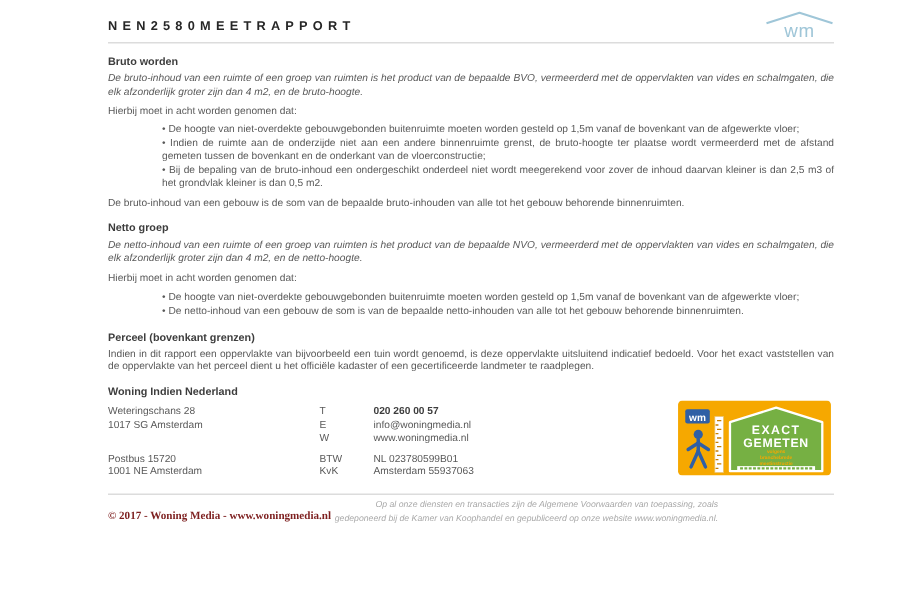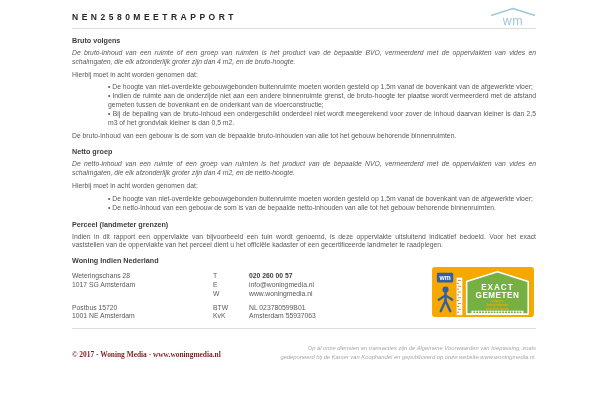--- a/index.html
+++ b/index.html
@@ -5,21 +5,21 @@
   * { box-sizing: border-box; }
   html, body { margin: 0; padding: 0; background: #ffffff; }
   body {
     width: 600px; height: 400px;
     font-family: "Liberation Sans", sans-serif;
     color: #595959;
   }
   .page {
     position: relative;
     width: 600px; height: 400px;
-    padding: 6px 64px 6px 72px;
+    padding: 6px 44px 6px 72px;
     overflow: hidden;
     background: #ffffff;
   }
   .doc-header {
     display: flex; justify-content: space-between; align-items: flex-start;
     height: 19px;
   }
   .doc-title {
     font-size: 8.5px; font-weight: bold; letter-spacing: 3.5px;
     color: #262626; margin: 6px 0 0 0;
@@ -41,35 +41,35 @@
     list-style: none; margin: 0 0 4px 36px; padding: 0;
   }
   ul.bullet-list li {
     font-size: 6.8px; line-height: 1.3; text-align: justify;
   }
   ul.bullet-list li::before { content: "\2022  "; }
   .footer-company {
     font-size: 7.2px; font-weight: bold; color: #3d3d3d;
     margin: 6px 0 4px 0;
   }
-  .footer-cols { display: flex; align-items: flex-end; }
+  .footer-cols { display: flex; align-items: center; }
   .contact-grid {
     display: grid;
     grid-template-columns: 141px 36px auto;
     font-size: 6.8px; line-height: 1.3;
     flex: 1 1 auto;
   }
   .contact-row { display: contents; }
   .contact-row.group-gap > span { margin-top: 5px; }
   .contact-grid .value-bold { font-weight: bold; color: #3d3d3d; }
   .badge-wrap { margin-left: auto; margin-top: -2px; }
   .bottom-rule { margin-top: 7px; }
   .bottom-row {
-    display: flex; justify-content: space-between; align-items: flex-start;
-    margin-top: 15px;
+    display: flex; justify-content: flex-start; align-items: flex-start;
+    margin-top: 3px;
   }
   .copyright {
     font-family: "Liberation Serif", serif;
     font-size: 7.4px; font-weight: bold; color: #7d1f1f;
     margin-top: 6px;
   }
   .legal-note {
     width: 258px; text-align: right;
     font-size: 5.8px; font-style: italic; color: #a8a8a8;
     line-height: 1.45;
@@ -85,21 +85,21 @@
     <div class="wm-logo">
       <svg width="46" height="19" viewBox="0 0 46 19" aria-hidden="true">
         <path d="M1,8.5 L23,1.5 L45,8.5" fill="none" stroke="#9fc6d8" stroke-width="1.4" stroke-linejoin="round"></path>
         <text x="23" y="17.5" text-anchor="middle" font-family="Liberation Sans, sans-serif" font-size="12.5" fill="#9fc6d8" letter-spacing="0.5">wm</text>
       </svg>
     </div>
   </div>
   <hr class="header-rule">
 
   <section>
-    <h2 class="section-heading">Bruto volgens</h2>
+    <h2 class="section-heading">Bruto worden</h2>
     <p class="body-text italic">De bruto-inhoud van een ruimte of een groep van ruimten is het product van de bepaalde BVO, vermeerderd met de oppervlakten van vides en schalmgaten, die elk afzonderlijk groter zijn dan 4 m2, en de bruto-hoogte.</p>
     <p class="body-text">Hierbij moet in acht worden genomen dat:</p>
     <ul class="bullet-list">
       <li>De hoogte van niet-overdekte gebouwgebonden buitenruimte moeten worden gesteld op 1,5m vanaf de bovenkant van de afgewerkte vloer;</li>
       <li>Indien de ruimte aan de onderzijde niet aan een andere binnenruimte grenst, de bruto-hoogte ter plaatse wordt vermeerderd met de afstand gemeten tussen de bovenkant en de onderkant van de vloerconstructie;</li>
       <li>Bij de bepaling van de bruto-inhoud een ondergeschikt onderdeel niet wordt meegerekend voor zover de inhoud daarvan kleiner is dan 2,5 m3 of het grondvlak kleiner is dan 0,5 m2.</li>
     </ul>
     <p class="body-text">De bruto-inhoud van een gebouw is de som van de bepaalde bruto-inhouden van alle tot het gebouw behorende binnenruimten.</p>
   </section>
 
@@ -107,21 +107,21 @@
     <h2 class="section-heading">Netto groep</h2>
     <p class="body-text italic">De netto-inhoud van een ruimte of een groep van ruimten is het product van de bepaalde NVO, vermeerderd met de oppervlakten van vides en schalmgaten, die elk afzonderlijk groter zijn dan 4 m2, en de netto-hoogte.</p>
     <p class="body-text">Hierbij moet in acht worden genomen dat:</p>
     <ul class="bullet-list">
       <li>De hoogte van niet-overdekte gebouwgebonden buitenruimte moeten worden gesteld op 1,5m vanaf de bovenkant van de afgewerkte vloer;</li>
       <li>De netto-inhoud van een gebouw de som is van de bepaalde netto-inhouden van alle tot het gebouw behorende binnenruimten.</li>
     </ul>
   </section>
 
   <section>
-    <h2 class="section-heading">Perceel (landmeter grenzen)</h2>
+    <h2 class="section-heading">Perceel (bovenkant grenzen)</h2>
     <p class="body-text">Indien in dit rapport een oppervlakte van bijvoorbeeld een tuin wordt genoemd, is deze oppervlakte uitsluitend indicatief bedoeld. Voor het exact vaststellen van de oppervlakte van het perceel dient u het officiële kadaster of een gecertificeerde landmeter te raadplegen.</p>
   </section>
 
   <footer>
     <h3 class="footer-company">Woning Indien Nederland</h3>
     <div class="footer-cols">
       <div class="contact-grid">
         <div class="contact-row">
           <span>Weteringschans 28</span>
           <span>T</span>

